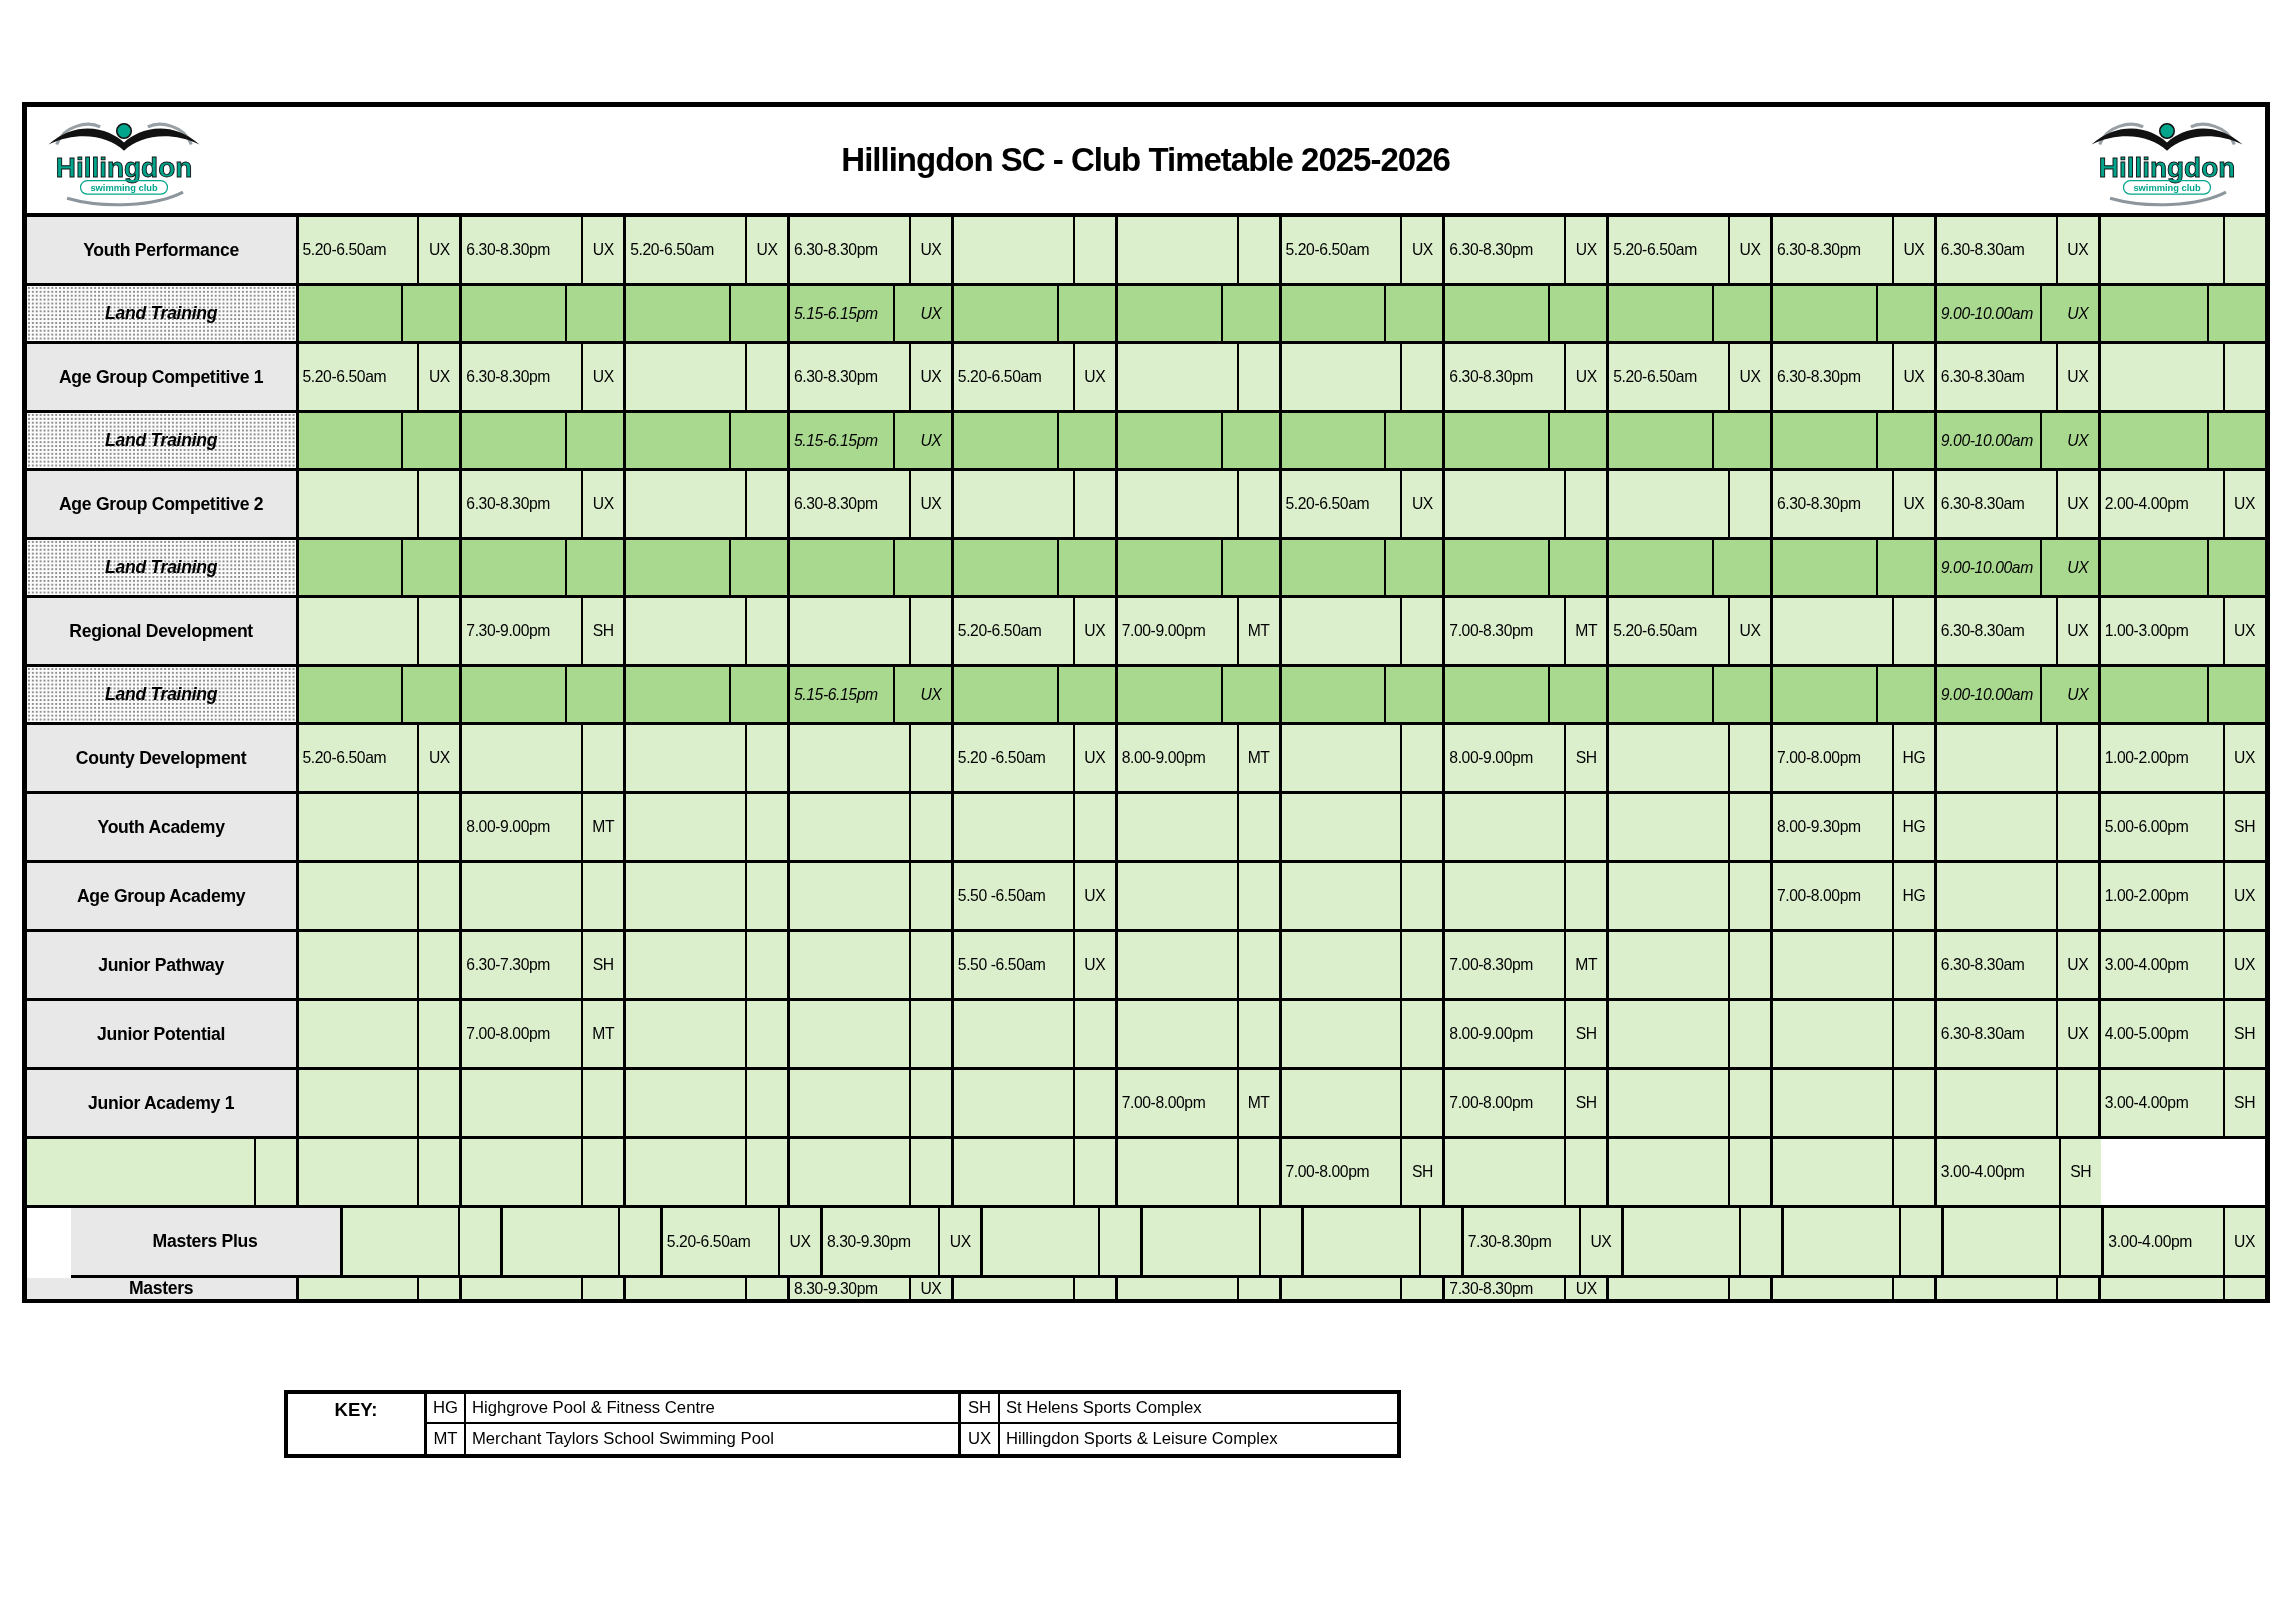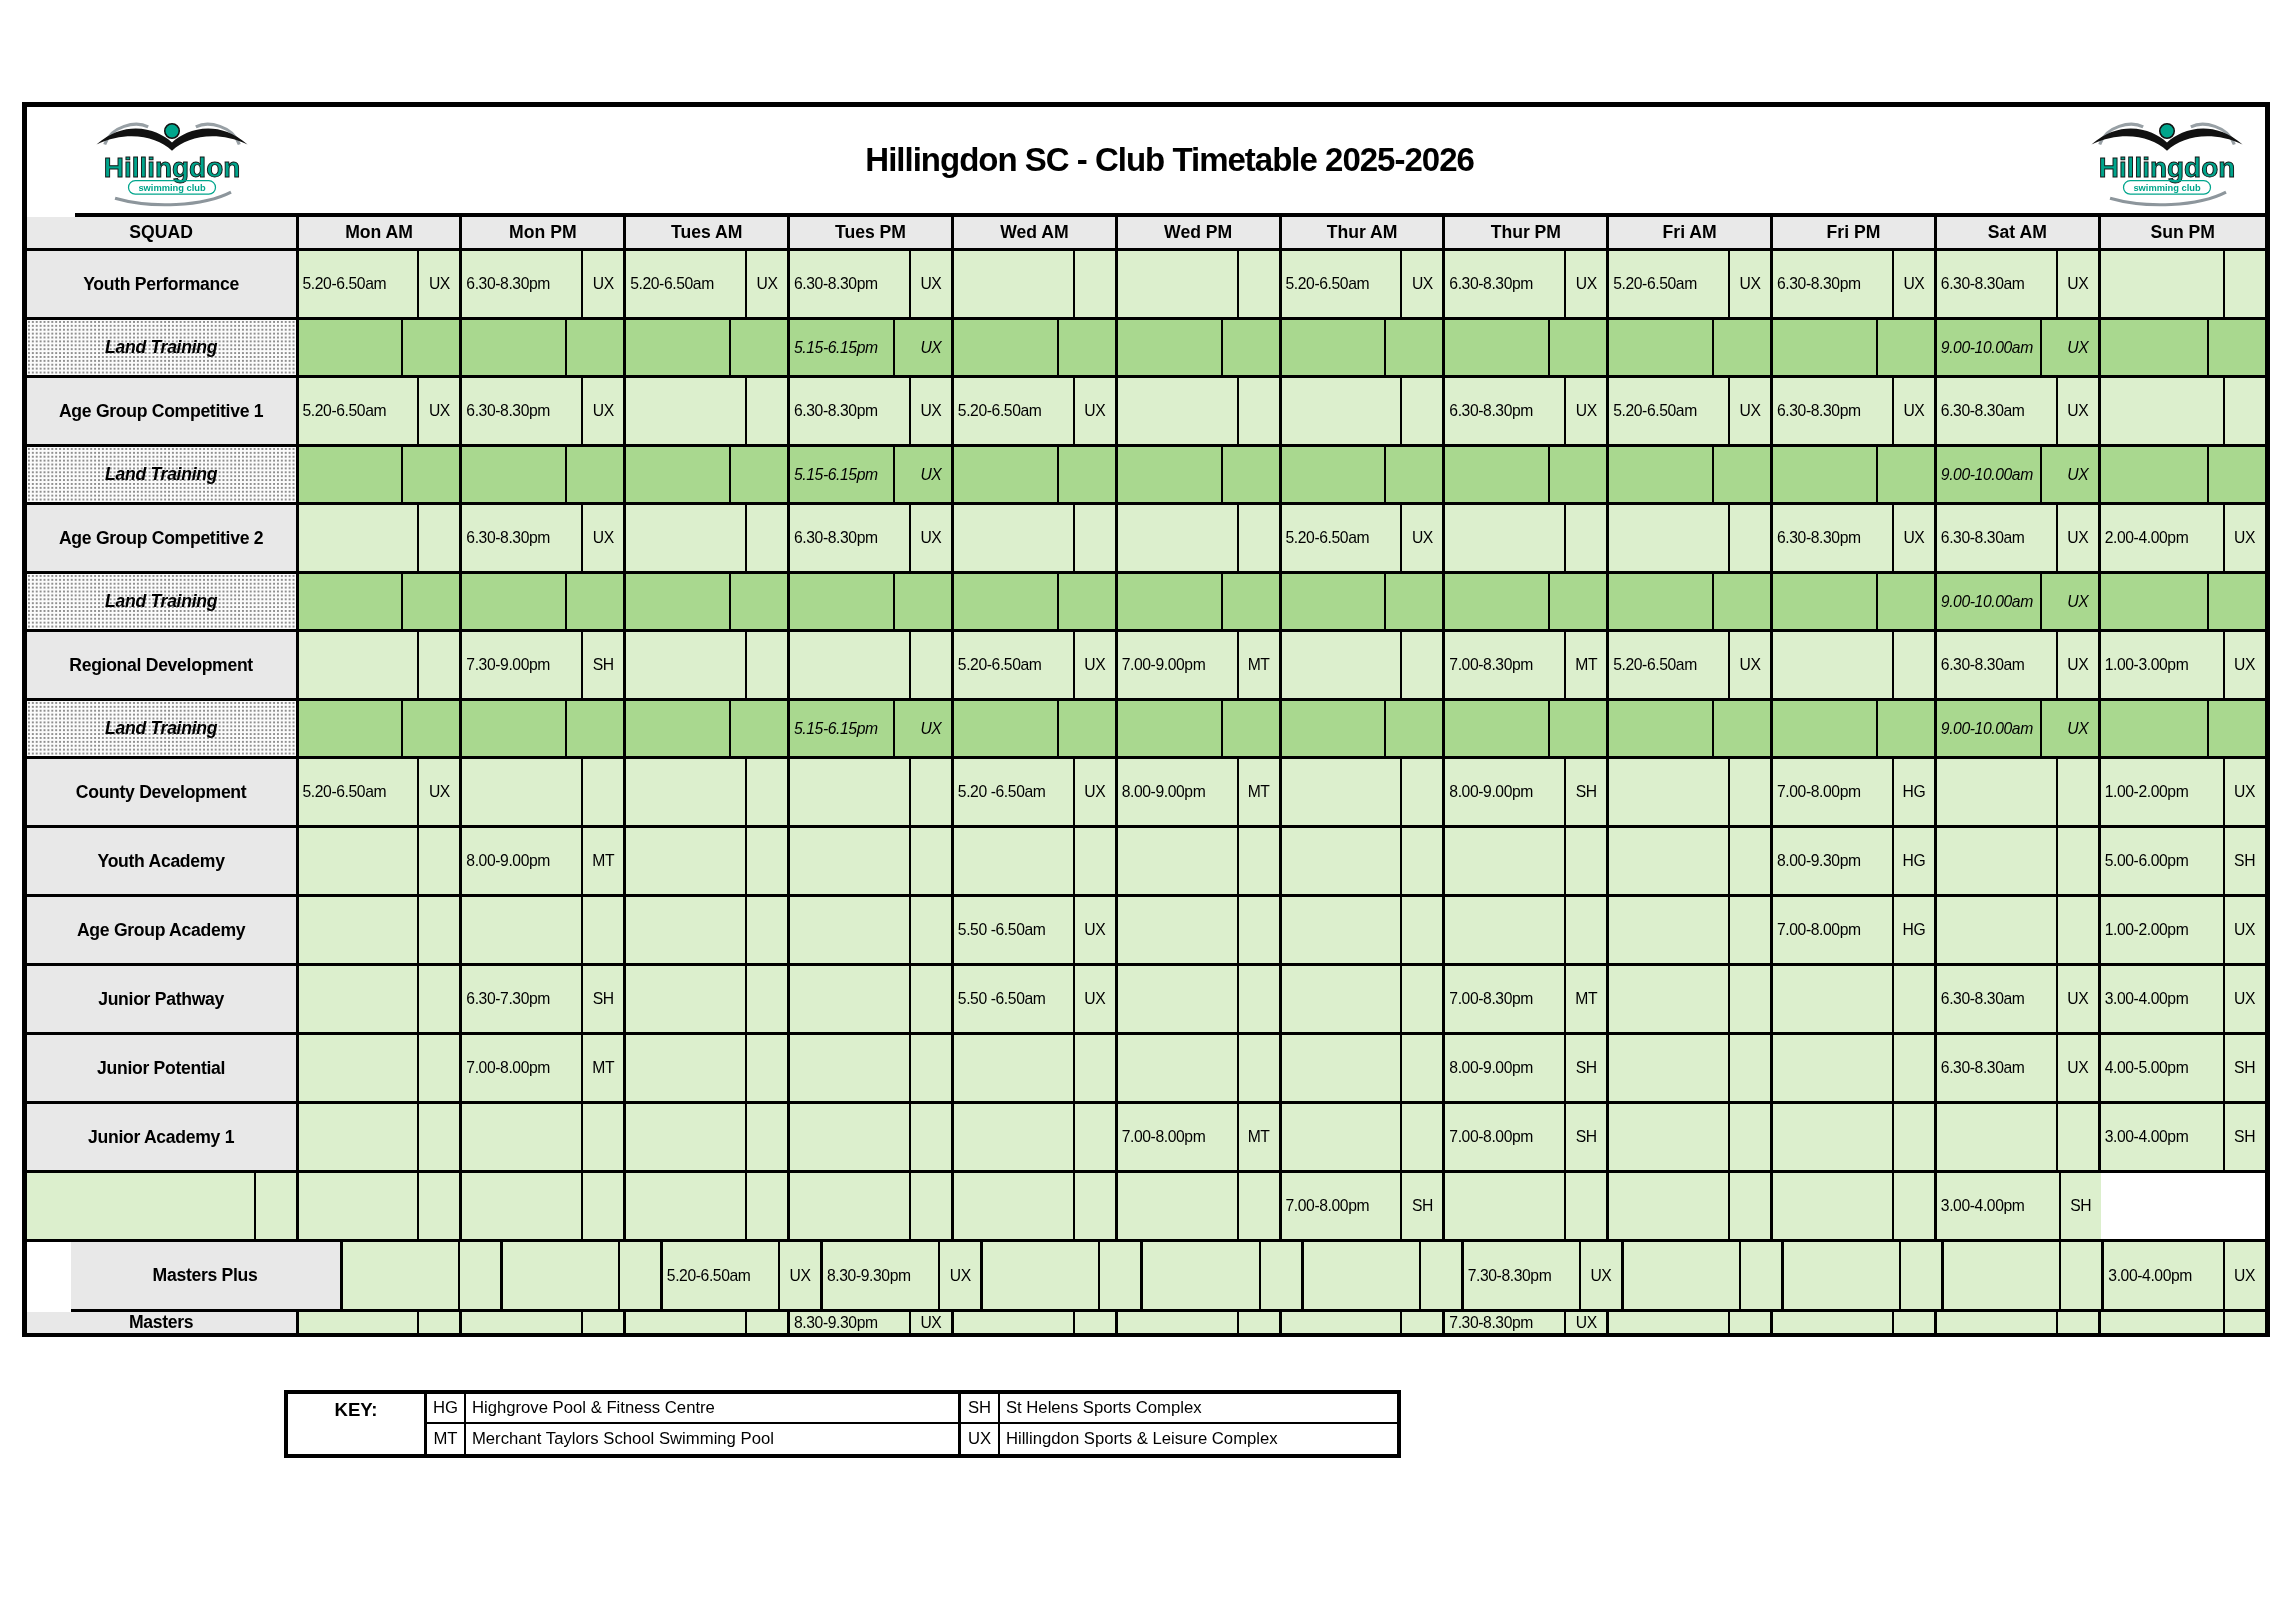--- a/index.html
+++ b/index.html
@@ -5,21 +5,21 @@
   * { margin:0; padding:0; box-sizing:border-box; }
   html,body { width:2292px; height:1621px; background:#ffffff; overflow:hidden;
     font-family:"Liberation Sans","DejaVu Sans",sans-serif; color:#000; }
   .page { position:relative; width:2292px; height:1621px; background:#fff; }
 
   .frame { position:absolute; left:21.6px; top:102px; width:2248px;
     border:5.9px solid #000; background:#fff; }
 
   
   .logo-band { height:110px; border-bottom:4.9px solid #000; display:flex;
-    align-items:center; justify-content:space-between; background:#fff; padding:0 9.8px;margin-left:48px; }
+    align-items:center; justify-content:space-between; background:#fff; padding:0 9.8px; }
   .club-logo { width:176px; height:98px; flex:0 0 auto; }
   .main-title { flex:1; text-align:center; font-size:33px; font-weight:700;
     letter-spacing:-1px; }
 
   
   .grid-row { display:grid; grid-template-columns:272px repeat(12,1fr); }
   .header-row { height:34px; border-bottom:3.9px solid #000; }
   .hcell { background:#e9e9e9; border-right:3.9px solid #000; display:flex;
     align-items:center; justify-content:center; font-weight:700; font-size:17.6px; }
   .hcell:last-child { border-right:none; }
@@ -82,35 +82,20 @@
         <path d="M150,30 C144,12 120,7 108,13" fill="none" stroke="#98a0a5" stroke-width="3"></path>
         <path d="M12,30 C42,4 72,16 85,28 C98,16 128,4 158,30 C128,16 100,22 85,36 C70,22 42,16 12,30 Z" fill="#111111"></path>
         <circle cx="85" cy="17" r="7" fill="#00a58c" stroke="#111" stroke-width="1.5"></circle>
         <text x="85" y="61" text-anchor="middle" font-size="27" font-weight="bold" fill="#00a58c" stroke="#111111" stroke-width="0.9">Hillingdon</text>
         <rect x="43" y="65" width="84" height="13" rx="6.5" fill="none" stroke="#00a58c" stroke-width="1.2"></rect>
         <text x="85" y="75" text-anchor="middle" font-size="9" font-weight="bold" fill="#00a58c">swimming club</text>
         <path d="M30,82 C65,92 115,90 142,76" fill="none" stroke="#8d969c" stroke-width="3"></path>
       </svg>
     </div>
 
-    <div class="grid-row header-row" id="header-row">
-        <div class="hcell">SQUAD</div>
-        <div class="hcell">Mon AM</div>
-        <div class="hcell">Mon PM</div>
-        <div class="hcell">Tues AM</div>
-        <div class="hcell">Tues PM</div>
-        <div class="hcell">Wed AM</div>
-        <div class="hcell">Wed PM</div>
-        <div class="hcell">Thur AM</div>
-        <div class="hcell">Thur PM</div>
-        <div class="hcell">Fri AM</div>
-        <div class="hcell">Fri PM</div>
-        <div class="hcell">Sat AM</div>
-        <div class="hcell">Sun PM</div>
-      </div>
     <div id="rows">
         <div class="grid-row trow row-squad">
           <div class="label-cell">Youth Performance</div>
           <div class="daycell">
             <div class="time">5.20-6.50am</div>
             <div class="venue">UX</div>
           </div>
           <div class="daycell">
             <div class="time">6.30-8.30pm</div>
             <div class="venue">UX</div>

